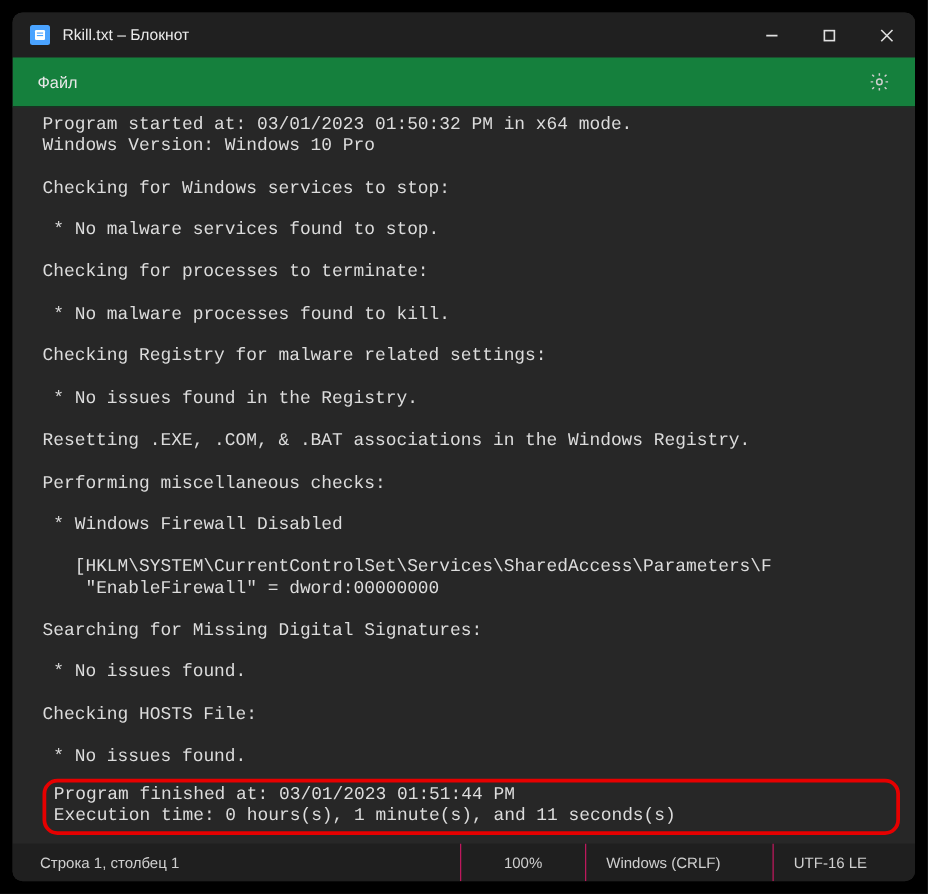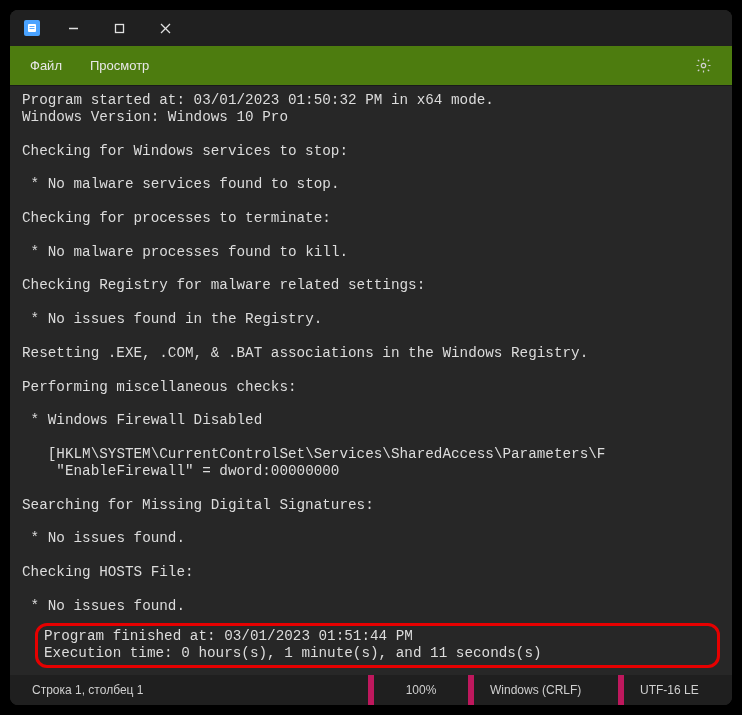--- a/index.html
+++ b/index.html
@@ -43,89 +43,89 @@
   .winbtn {
     width: 46px;
     display: flex; align-items: center; justify-content: center;
     color: #e0e0e0;
   }
   .winbtn svg { width: 11px; height: 11px; stroke: #e0e0e0; stroke-width: 1.3; fill: none; }
   .menubar {
     height: 40px;
     display: flex;
     align-items: center;
-    background: #4d7c0f;
+    background: #15803d;
     border-bottom: 1px solid #1a1a1a;
     padding: 0 6px;
   }
   .menuitem {
     font-size: 13px;
     color: #e8e8e8;
     padding: 6px 14px;
     border-radius: 4px;
   }
   .menubar .spacer { flex: 1; }
   .gear {
     width: 34px; height: 34px;
     display: flex; align-items: center; justify-content: center;
     margin-right: 6px;
   }
   .gear svg { width: 17px; height: 17px; stroke: #cfcfcf; fill: none; stroke-width: 1.4; }
   .content {
     flex: 1;
     background: #272727;
-    padding: 6px 12px 8px 12px;
+    padding: 6px 12px 8px 24px;
     overflow: hidden;
   }
   .content pre {
     font-family: "Consolas", "Courier New", monospace;
     font-size: 14.3px;
     line-height: 1.18;
     color: #dcdcdc;
     white-space: pre-wrap;
   }
   .highlight-box {
     border: 3.5px solid #e60000;
     border-radius: 12px;
     padding: 2px 6px 4px 6px;
     margin-top: 8px;
     display: block;
-    margin-left: 13px;
   }
   .statusbar {
     height: 30px;
     background: #1f1f1f;
     display: flex;
     align-items: stretch;
     color: #cfcfcf;
     font-size: 12px;
   }
   .statusbar .cell {
     display: flex; align-items: center;
     padding: 0 16px;
-    border-left: 6px solid #be185d;
+    border-left: 1px solid #be185d;
   }
   .statusbar .cell:first-child { border-left: none; flex: 1; padding-left: 22px; text-align: center; }
   .statusbar .cell.zoom { width: 100px; justify-content: center; }
   .statusbar .cell.eol { width: 150px; }
   .statusbar .cell.enc { width: 114px; }
 </style>
 </head>
 <body>
 
 <div class="window">
 
   <div class="titlebar">
     <div class="app-icon">
       <svg viewBox="0 0 10 10">
           <rect x="1" y="1" width="8" height="8" rx="1"></rect>
           <rect x="2.5" y="3" width="5" height="0.9" fill="#4aa3ff"></rect>
           <rect x="2.5" y="5" width="5" height="0.9" fill="#4aa3ff"></rect>
         </svg>
     </div>
+    <div class="title">Rkill.txt – Блокнот</div>
     <div class="winbtns">
       <div class="winbtn">
         <svg viewBox="0 0 11 11">
             <line x1="1" y1="5.5" x2="10" y2="5.5"></line>
           </svg>
       </div>
       <div class="winbtn">
         <svg viewBox="0 0 11 11">
             <rect x="1.5" y="1.5" width="8" height="8"></rect>
           </svg>
@@ -134,21 +134,20 @@
         <svg viewBox="0 0 11 11">
             <line x1="1" y1="1" x2="10" y2="10"></line>
             <line x1="10" y1="1" x2="1" y2="10"></line>
           </svg>
       </div>
     </div>
   </div>
 
   <div class="menubar">
     <div class="menuitem">Файл</div>
-    <div class="menuitem">Просмотр</div>
     <div class="spacer"></div>
     <div class="gear">
       <svg viewBox="0 0 20 20">
         <circle cx="10" cy="10" r="2.6"></circle>
         <path d="M10 1.8v2.4M10 15.8v2.4M3.3 3.3l1.7 1.7M15 15l1.7 1.7M1.8 10h2.4M15.8 10h2.4M3.3 16.7l1.7-1.7M15 5l1.7-1.7"></path>
       </svg>
     </div>
   </div>
 
   <div class="content">

